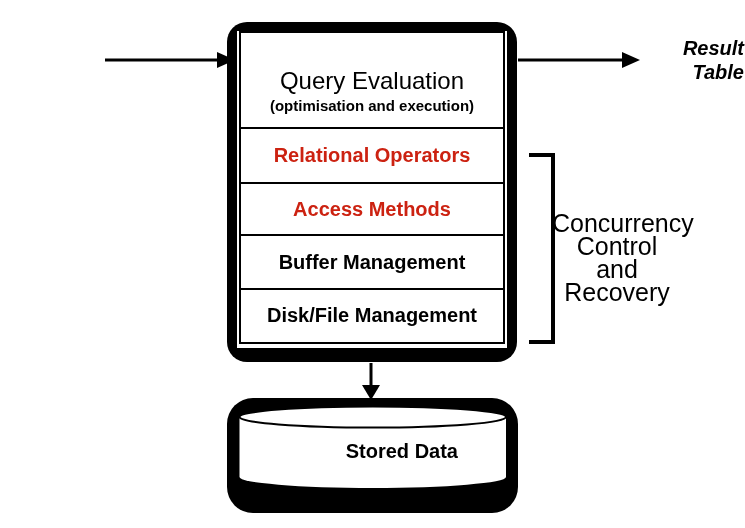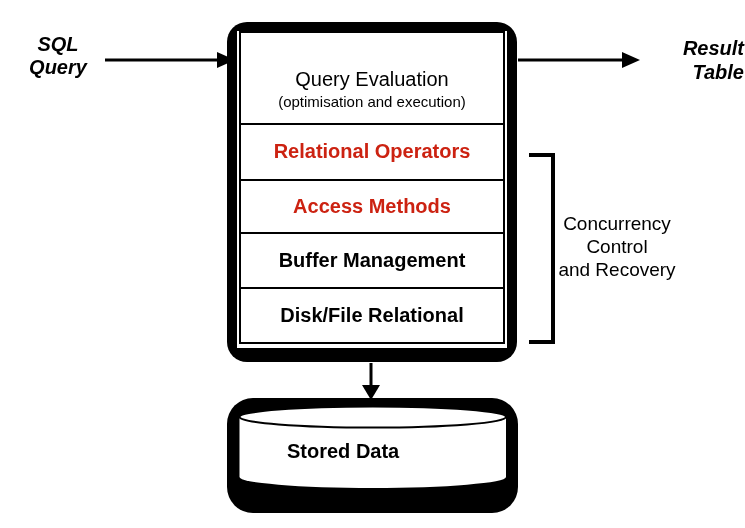--- a/index.html
+++ b/index.html
@@ -50,54 +50,52 @@
   .layer-row {
     display: flex;
     flex-direction: column;
     align-items: center;
     justify-content: center;
     border-bottom: 2px solid #000;
     text-align: center;
   }
   .layer-row:last-child { border-bottom: none; }
   .layer-title    { font-size: 20px; font-weight: bold; }
-  .layer-title.plain { font-weight: normal; font-size: 20px; margin-top: 21px; }
-  .layer-subtitle { font-size: 15px; font-weight: normal; margin-top: 2px; }
+  .layer-title.plain { font-weight: normal; font-size: 24px; margin-top: 21px; }
+  .layer-subtitle { font-size: 15px; font-weight: bold; margin-top: 2px; }
   .row-0 { flex-grow: 58; }
   .row-1 { flex-grow: 65; align-items: center; }
   .row-2 { flex-grow: 61; }
   .row-3 { flex-grow: 63; text-align: center; }
   .row-4 { flex-grow: 64; }
 
   
   .concurrency-label {
     left: 552px; top: 212px; width: 130px;
-    font-size: 19px;
+    font-size: 25px;
     line-height: 23px;
     text-align: center;
     white-space: pre-line;
   }
 
   
   .stored-label {
     left: 287px; top: 440px; width: 171px;
     font-size: 20px;
     font-weight: bold;
-    text-align: left;
+    text-align: right;
   }
 
   svg { display: block; }
 </style>
 </head>
 <body>
 
 <div class="canvas">
 
-  <div class="abs io-label sql-label">SQL
-Query</div>
 
   <svg class="abs" style="left:103px; top:49px;" width="134" height="22">
     <line x1="2" y1="11" x2="114" y2="11" stroke="#000" stroke-width="3"></line>
     <polygon points="114,3 132,11 114,19" fill="#000"></polygon>
   </svg>
 
   <div class="abs engine-blob">
     <div class="abs engine-underlay"></div>
     <div class="abs engine-stack">
 
@@ -112,21 +110,21 @@
 
       <div class="layer-row row-2">
         <div class="layer-title" style="color: rgb(204, 34, 17);">Access Methods</div>
       </div>
 
       <div class="layer-row row-3">
         <div class="layer-title" style="color: rgb(0, 0, 0);">Buffer Management</div>
       </div>
 
       <div class="layer-row row-4">
-        <div class="layer-title" style="color: rgb(0, 0, 0);">Disk/File Relational</div>
+        <div class="layer-title" style="color: rgb(0, 0, 0);">Disk/File Management</div>
       </div>
 
     </div>
   </div>
 
   <svg class="abs" style="left:516px; top:49px;" width="128" height="22">
     <line x1="2" y1="11" x2="106" y2="11" stroke="#000" stroke-width="3"></line>
     <polygon points="106,3 124,11 106,19" fill="#000"></polygon>
   </svg>
 

